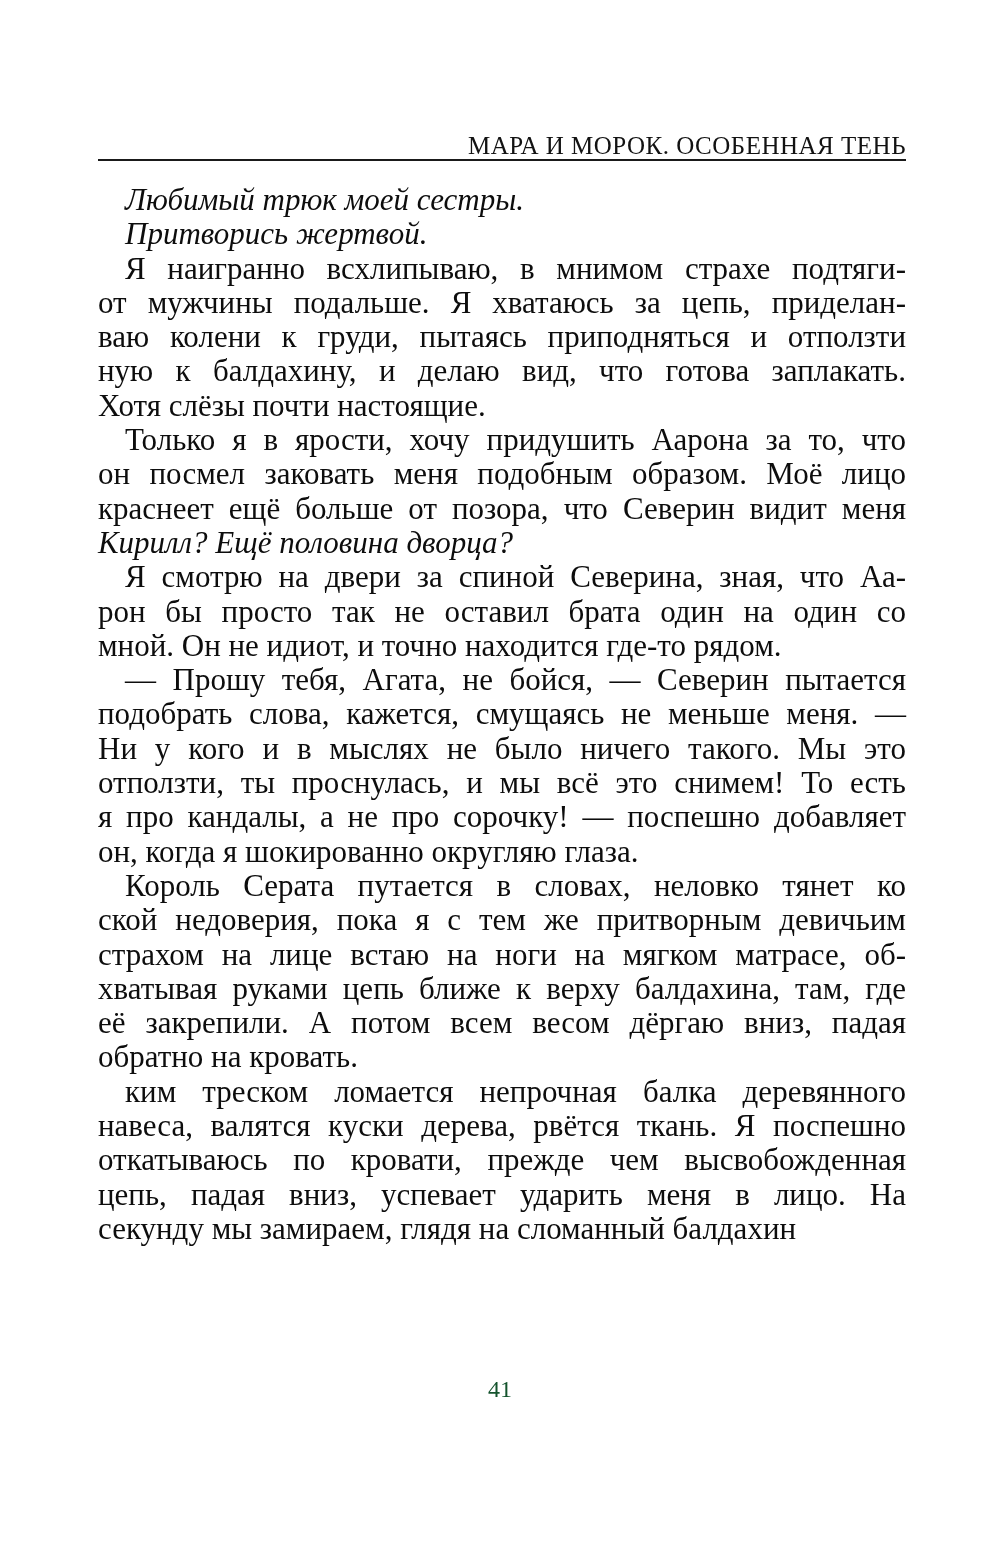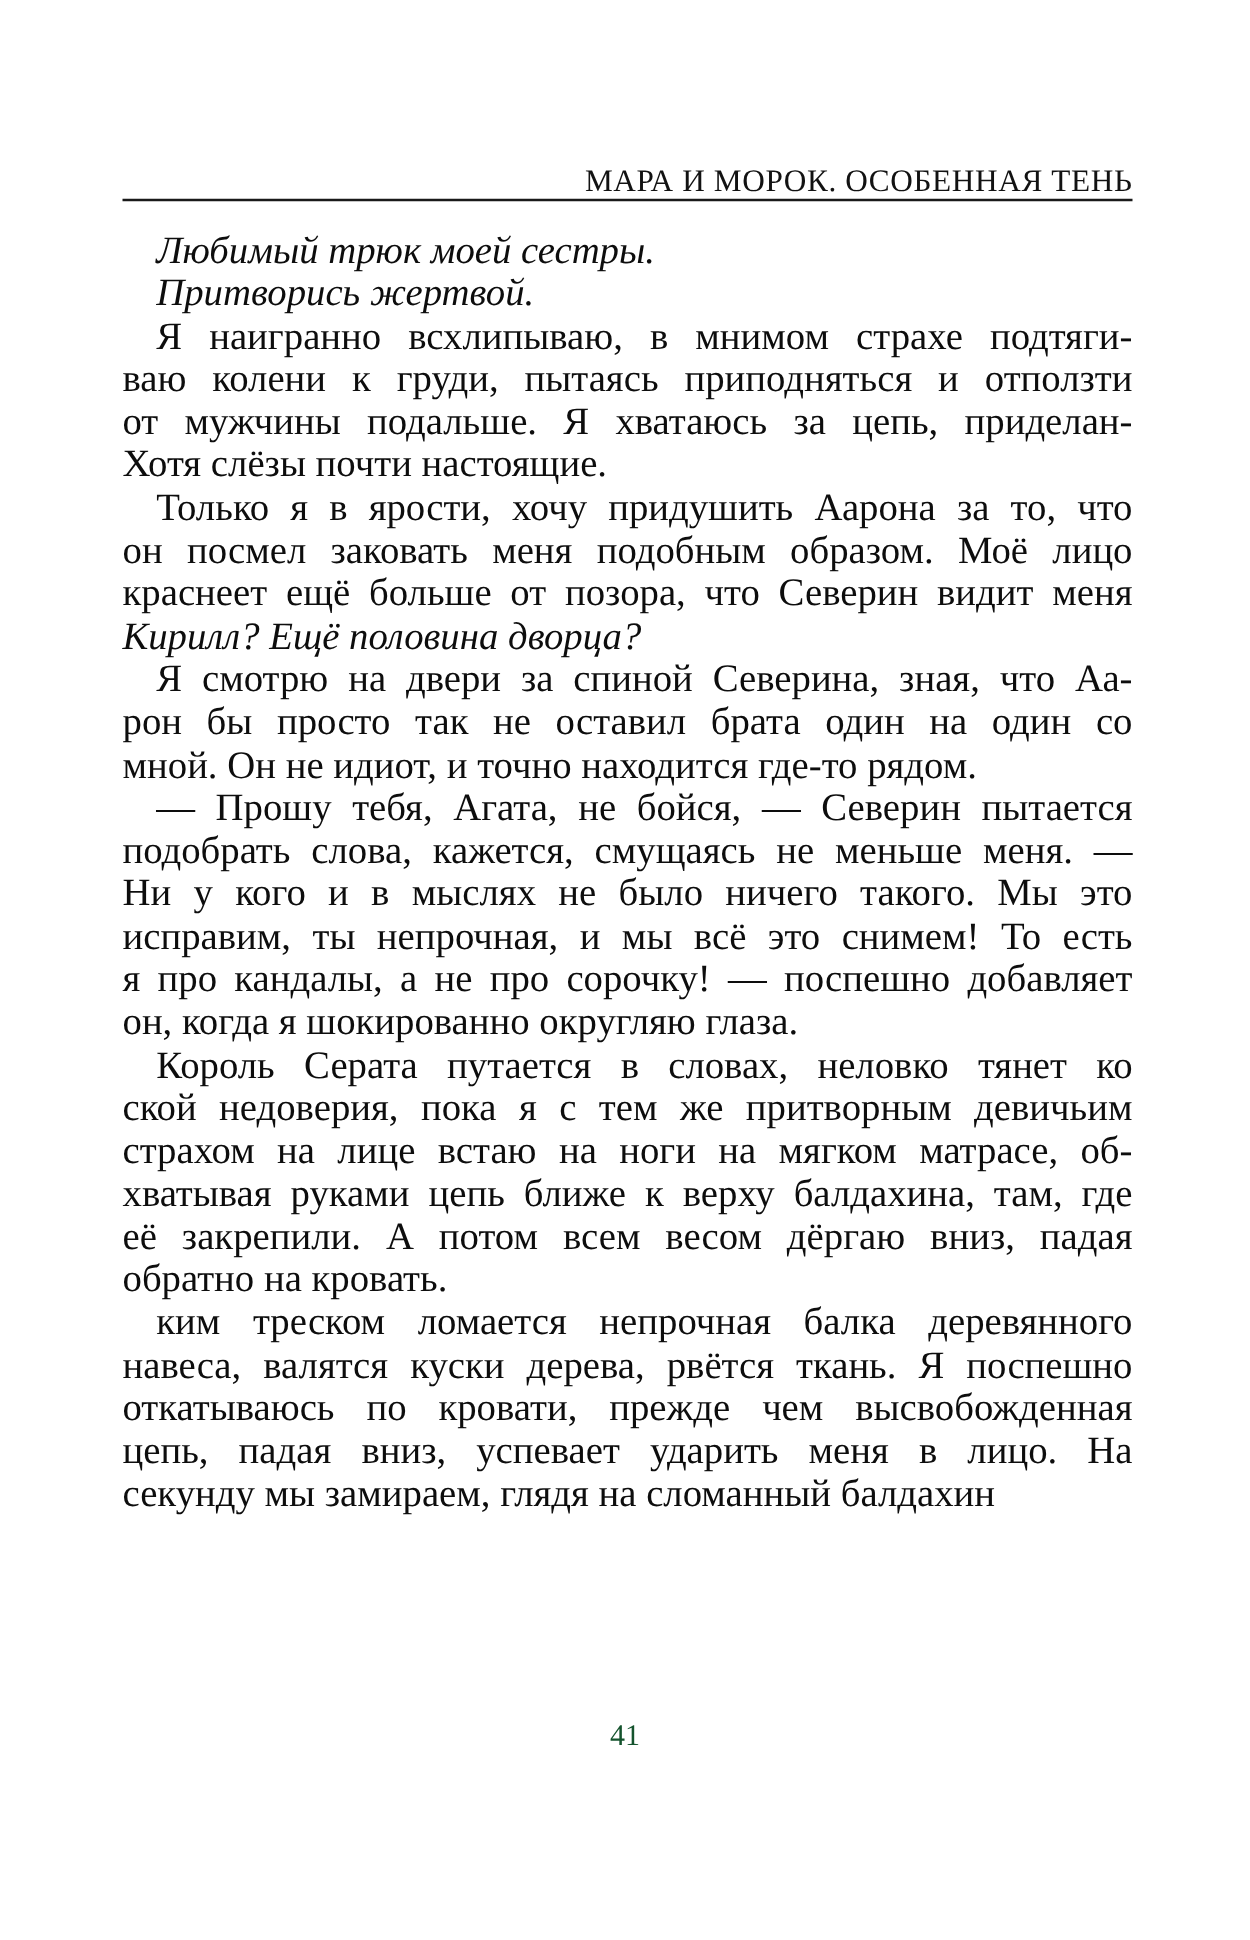--- a/index.html
+++ b/index.html
@@ -71,40 +71,41 @@
   <div class="header-rule"></div>
   <div class="page-text">
       <div class="paragraph">
         <div class="line"><span class="seg italic">Любимый трюк моей сестры.</span></div>
       </div>
       <div class="paragraph">
         <div class="line"><span class="seg italic">Притворись жертвой.</span></div>
       </div>
       <div class="paragraph">
         <div class="line"><span class="seg">Я наигранно всхлипываю, в мнимом страхе подтяги-</span></div>
+        <div class="line"><span class="seg">от мужчины подальше. Я хватаюсь за цепь, приделан-</span></div>
         <div class="line"><span class="seg">ваю колени к груди, пытаясь приподняться и отползти</span></div>
-        <div class="line"><span class="seg">от мужчины подальше. Я хватаюсь за цепь, приделан-</span></div>
+        <div class="line"><span class="seg">ную к балдахину, и делаю вид, что готова заплакать.</span></div>
         <div class="line"><span class="seg">Хотя слёзы почти настоящие.</span></div>
       </div>
       <div class="paragraph">
         <div class="line"><span class="seg">Только я в ярости, хочу придушить Аарона за то, что</span></div>
         <div class="line"><span class="seg">он посмел заковать меня подобным образом. Моё лицо</span></div>
         <div class="line"><span class="seg">краснеет ещё больше от позора, что Северин видит меня</span></div>
         <div class="line"><span class="seg italic">Кирилл? Ещё половина дворца?</span></div>
       </div>
       <div class="paragraph">
         <div class="line"><span class="seg">Я смотрю на двери за спиной Северина, зная, что Аа-</span></div>
         <div class="line"><span class="seg">рон бы просто так не оставил брата один на один со</span></div>
         <div class="line"><span class="seg">мной. Он не идиот, и точно находится где-то рядом.</span></div>
       </div>
       <div class="paragraph">
         <div class="line"><span class="seg">— Прошу тебя, Агата, не бойся, — Северин пытается</span></div>
         <div class="line"><span class="seg">подобрать слова, кажется, смущаясь не меньше меня. —</span></div>
         <div class="line"><span class="seg">Ни у кого и в мыслях не было ничего такого. Мы это</span></div>
-        <div class="line"><span class="seg">исправим, ты непрочная, и мы всё это снимем! То есть</span></div>
+        <div class="line"><span class="seg">отползти, ты проснулась, и мы всё это снимем! То есть</span></div>
         <div class="line"><span class="seg">я про кандалы, а не про сорочку! — поспешно добавляет</span></div>
         <div class="line"><span class="seg">он, когда я шокированно округляю глаза.</span></div>
       </div>
       <div class="paragraph">
         <div class="line"><span class="seg">Король Серата путается в словах, неловко тянет ко</span></div>
         <div class="line"><span class="seg">ской недоверия, пока я с тем же притворным девичьим</span></div>
         <div class="line"><span class="seg">страхом на лице встаю на ноги на мягком матрасе, об-</span></div>
         <div class="line"><span class="seg">хватывая руками цепь ближе к верху балдахина, там, где</span></div>
         <div class="line"><span class="seg">её закрепили. А потом всем весом дёргаю вниз, падая</span></div>
         <div class="line"><span class="seg">обратно на кровать.</span></div>

